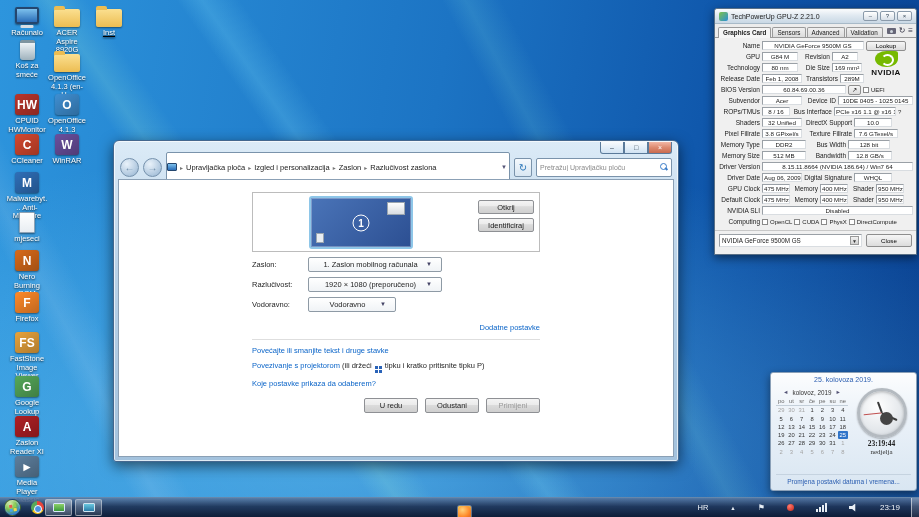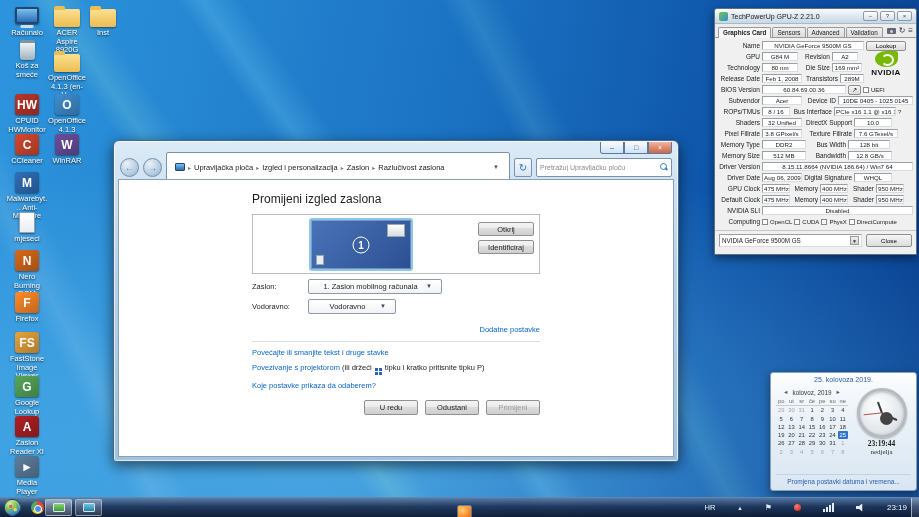--- a/index.html
+++ b/index.html
@@ -28,21 +28,21 @@
 .win { position:absolute; left:113px; top:140px; width:566px; height:322px; z-index:3;
   background:linear-gradient(#dcebf7,#b9d2e8 40%,#a3c2dd); border:1px solid #44678e; border-radius:6px 6px 3px 3px;
   box-shadow:0 4px 14px rgba(0,0,0,.55), inset 0 0 0 1px rgba(255,255,255,.65); padding:2px 4px 4px 4px; display:flex; flex-direction:column; }
 .caption { height:12px; position:relative; }
 .capbtns { position:absolute; right:2px; top:-1px; display:flex; }
 .cb { width:24px; height:12px; border:1px solid #5a7a9a; border-top:none; background:linear-gradient(rgba(255,255,255,.8),rgba(200,220,240,.5)); font-size:7px; line-height:11px; text-align:center; color:#345; cursor:pointer; }
 .cb.first { border-radius:0 0 0 3px; }
 .cb.close { border-radius:0 0 3px 0; background:linear-gradient(#f2b7a5,#dd8a70 50%,#c96a4e); color:#fff; }
 .addr-row { height:24px; display:flex; align-items:center; gap:4px; padding:1px 2px; }
 .navbtn { width:19px; height:19px; border-radius:50%; background:radial-gradient(circle at 35% 30%, #e9f2fa, #b7cde2 60%, #93b2cf); border:1px solid #7692ad; color:#6c8aa6; font-size:10px; line-height:17px; text-align:center; cursor:pointer; flex:0 0 auto; }
-.addressbar { flex:1; height:31px; background:#fff; border:1px solid #7a93ab; border-radius:2px; display:flex; align-items:center; padding:0 8px; font-size:7.5px; color:#222; overflow:hidden; white-space:nowrap; }
+.addressbar { flex:1; height:31px; background:#fff; border:1px solid #7a93ab; border-radius:2px; display:flex; align-items:center; padding:0 0; font-size:7.5px; color:#222; overflow:hidden; white-space:nowrap; }
 .addr-icon { width:10px; height:8px; background:linear-gradient(#7cc0ec,#2a6db8); border:1px solid #24466e; border-radius:1px; margin-right:2px; flex:0 0 auto; }
 .crumb { padding:0 2px; cursor:pointer; }
 .crumb-sep { color:#777; font-size:6px; padding:0 1px; }
 .addr-dd { margin-left:auto; color:#557; font-size:6px; cursor:pointer; padding:0 2px; }
 .refreshbtn { width:18px; height:19px; border:1px solid #7a93ab; border-radius:2px; background:linear-gradient(#f4f9fd,#d8e6f2); color:#2a76b8; font-size:10px; line-height:17px; text-align:center; cursor:pointer; flex:0 0 auto; }
 .searchbox { width:136px; height:19px; background:#fff; border:1px solid #7a93ab; border-radius:2px; display:flex; align-items:center; padding:0 3px; flex:0 0 auto; }
 .searchbox input { flex:1; border:none; outline:none; font-size:7px; font-family:"Liberation Sans",sans-serif; color:#333; min-width:0; }
 .searchbox input::placeholder { color:#8a8a8a; }
 .mag { width:8px; height:8px; position:relative; flex:0 0 auto; }
 .mag::before { content:""; position:absolute; left:0; top:0; width:5px; height:5px; border:1.5px solid #3a7cc8; border-radius:50%; }
@@ -143,21 +143,21 @@
 .pin.explorer { background:linear-gradient(#fbe091,#ecbd52); border-radius:2px; box-shadow:0 0 0 1px rgba(255,255,255,.35); }
 .pin.faststone { background:linear-gradient(135deg,#f7c04a,#e07820); border-radius:2px; }
 .pin.firefox { background:radial-gradient(circle at 35% 30%, #ffd27a, #ff8a2a 55%, #d8541a); border-radius:50%; }
 .pin.chrome { border-radius:50%; background:conic-gradient(#e8453c 0 33%, #f5c518 33% 66%, #57a85a 66% 100%); position:relative; }
 .pin.chrome::after { content:""; position:absolute; left:3.5px; top:3.5px; width:6px; height:6px; border-radius:50%; background:#4a90e2; border:1px solid #fff; }
 .tbtn { width:27px; height:17px; margin-right:3px; border:1px solid rgba(255,255,255,.4); border-radius:2px; background:linear-gradient(rgba(255,255,255,.30),rgba(255,255,255,.10)); display:flex; align-items:center; justify-content:center; cursor:pointer; }
 .tbtn.active { background:linear-gradient(rgba(255,255,255,.45),rgba(255,255,255,.18)); }
 .ticon { width:12px; height:9px; border-radius:1px; }
 .ticon.disp { background:linear-gradient(#8ed06a,#3a9a3a); border:1px solid #d8e8f8; }
 .ticon.gpuzi { background:linear-gradient(#6ac8e0,#2a7ca8); border:1px solid #cfe4f0; }
-.tray { margin-left:auto; display:flex; align-items:center; gap:22px; padding-right:4px; color:#f2f6fa; }
+.tray { margin-left:auto; display:flex; align-items:center; gap:22px; padding-right:11px; color:#f2f6fa; }
 .lang { font-size:7.5px; cursor:pointer; }
 .tri { font-size:5.5px; color:#e8eef5; cursor:pointer; }
 .flagicon { font-size:8px; color:#e8eef5; cursor:pointer; line-height:10px; }
 .mbam { width:7px; height:7px; border-radius:50%; background:radial-gradient(circle at 35% 30%, #ff7a6e, #c42316); cursor:pointer; }
 .net { display:flex; align-items:flex-end; gap:1px; cursor:pointer; }
 .net i { width:2px; background:#e8eef5; display:block; }
 .net i:nth-child(1){height:3px;} .net i:nth-child(2){height:5px;} .net i:nth-child(3){height:7px;} .net i:nth-child(4){height:9px;}
 .spk { width:9px; height:8px; background:#e8eef5; clip-path:polygon(0 30%, 35% 30%, 70% 0, 70% 100%, 35% 70%, 0 70%); cursor:pointer; }
 .clock { font-size:8px; cursor:pointer; }
 .showdesk { width:8px; height:20px; border-left:1px solid rgba(255,255,255,.55); background:linear-gradient(rgba(255,255,255,.22),rgba(255,255,255,.08)); cursor:pointer; }
@@ -168,21 +168,21 @@
 <div class="desktop">
   <div>
       <div class="dicon" style="left: 6px; top: 5px;">
         <div class="glyph computer"></div>
         <div class="dlabel">Računalo</div>
       </div>
       <div class="dicon" style="left: 46px; top: 5px;">
         <div class="glyph folder"></div>
         <div class="dlabel">ACER Aspire 8920G</div>
       </div>
-      <div class="dicon" style="left: 82px; top: 5px;">
+      <div class="dicon" style="left: 88px; top: 5px; text-decoration: underline;">
         <div class="glyph folder"></div>
         <div class="dlabel">Inst</div>
       </div>
       <div class="dicon" style="left: 6px; top: 40px;">
         <div class="glyph trash"></div>
         <div class="dlabel">Koš za smeće</div>
       </div>
       <div class="dicon" style="left: 46px; top: 50px;">
         <div class="glyph folder"></div>
         <div class="dlabel">OpenOffice 4.1.3 (en-U...</div>
@@ -261,34 +261,40 @@
         <span class="addr-dd">▼</span>
       </div>
       <div class="refreshbtn">↻</div>
       <div class="searchbox">
         <input placeholder="Pretražuj Upravljačku ploču" style="">
         <span class="mag"></span>
       </div>
     </div>
     <div class="cpl-body">
       <div class="cpl-col">
-        <h1>Promijeni izgled zaslona</h1>
         <div class="preview">
           <div class="monitor">
             <span class="mini-win"></span>
             <span class="mini-icn"></span>
             <span class="mon-num">1</span>
           </div>
           <button class="w7btn detect">Otkrij</button>
           <button class="w7btn ident">Identificiraj</button>
         </div>
         <div class="frow">
           <span class="flabel">Zaslon:</span>
           <div class="select" style="width:134px">
             <span class="sval">1. Zaslon mobilnog računala</span>
+              <span class="dd">▼</span>
+          </div>
+        </div>
+        <div class="frow">
+          <span class="flabel">Razlučivost:</span>
+          <div class="select" style="width:134px">
+            <span class="sval">1920 × 1080 (preporučeno)</span>
               <span class="dd">▼</span>
           </div>
         </div>
         <div class="frow">
           <span class="flabel">Vodoravno:</span>
           <div class="select" style="width:88px">
             <span class="sval">Vodoravno</span>
               <span class="dd">▼</span>
           </div>
         </div>

